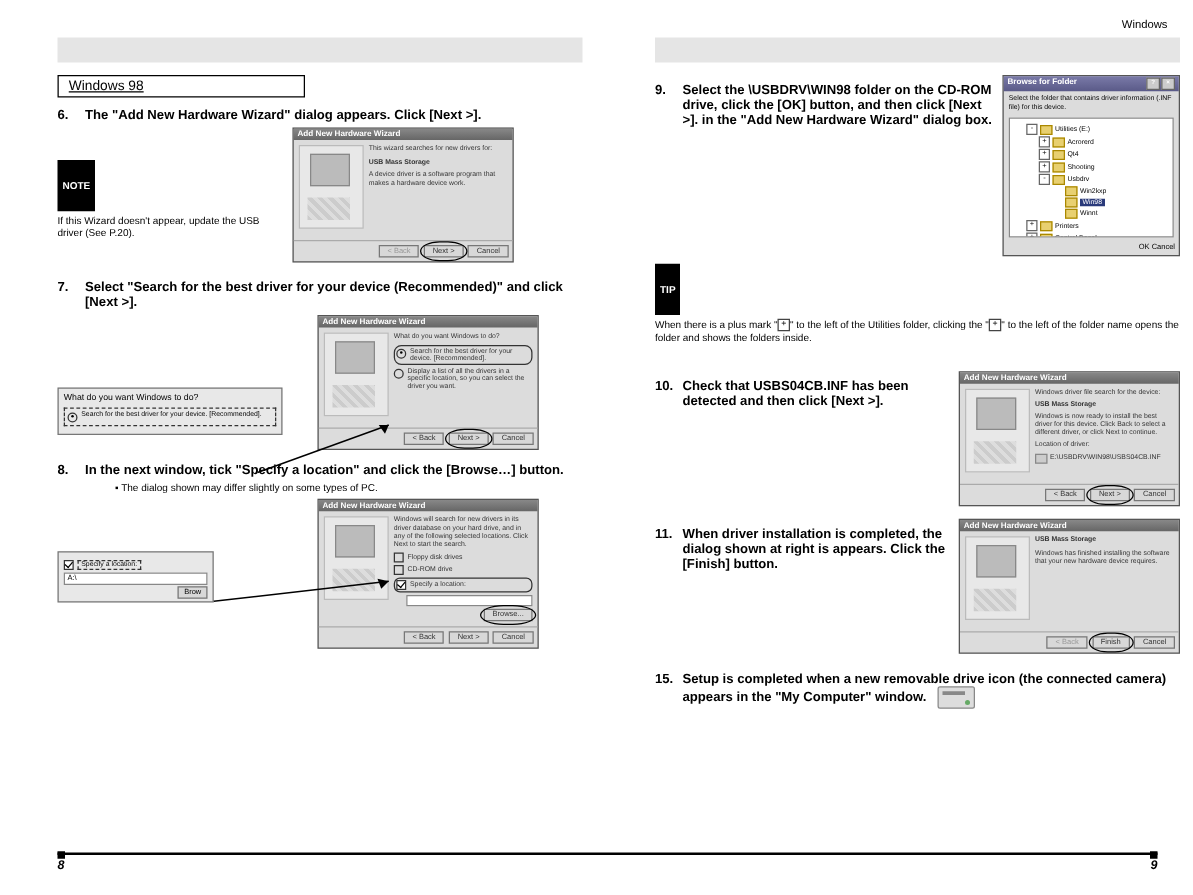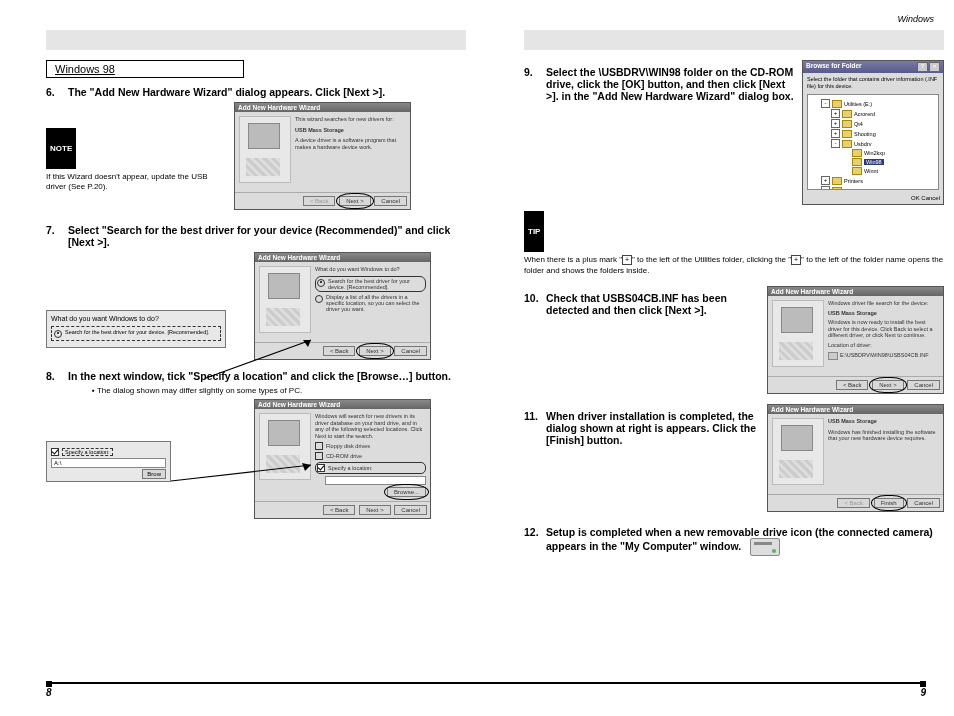--- a/index.html
+++ b/index.html
@@ -22,21 +22,20 @@
 .header-bar {
   height: 20px;
   background: #e5e5e5;
   margin-bottom: 10px;
 }
 .right-header-label {
   position: absolute;
   top: 14px;
   right: 20px;
   font-size: 9px;
-  font-style: italic;
 }
 .section-title-box {
   border: 1px solid #000;
   padding: 2px 8px;
   font-size: 11px;
   width: 180px;
   margin-bottom: 8px;
   text-decoration: underline;
 }
 .step {
@@ -407,21 +406,21 @@
     </div>
   </div>
 
   <div style="margin-top:6px;">
     <span class="tip-badge">TIP</span>
     <div class="tip-text">
       <span>When there is a plus mark "</span><span class="plusmark">+</span><span>" to the left of the Utilities folder, clicking the "</span><span class="plusmark">+</span><span>" to the left of the folder name opens the folder and shows the folders inside.</span>
     </div>
   </div>
 
-  <div class="row" style="margin-top:10px;">
+  <div class="row" style="margin-top:21px;">
     <div class="col-text">
       <div class="step">
         <div class="num">10.</div>
         <div class="text">Check that USBS04CB.INF has been detected and then click [Next &gt;].</div>
       </div>
     </div>
     <div class="col-img">
       <div class="wizard">
         <div class="titlebar">Add New Hardware Wizard</div>
         <div class="body">
@@ -466,21 +465,21 @@
         <div class="btnrow">
           <span class="btn" style="color:#999;">&lt; Back</span>
           <span class="btn highlight">Finish</span>
           <span class="btn">Cancel</span>
         </div>
       </div>
     </div>
   </div>
 
   <div class="step" style="margin-top:14px;">
-    <div class="num">12.</div>
+    <div class="num">15.</div>
     <div class="text">
       <span>Setup is completed when a new removable drive icon (the connected camera) appears in the "My Computer" window.</span>
       &nbsp;&nbsp;<span class="drive-icon"></span>
     </div>
   </div>
 </div>
 
 <div class="footer-line"></div>
 <div class="page-num left">8</div>
 <div class="page-num right">9</div>

